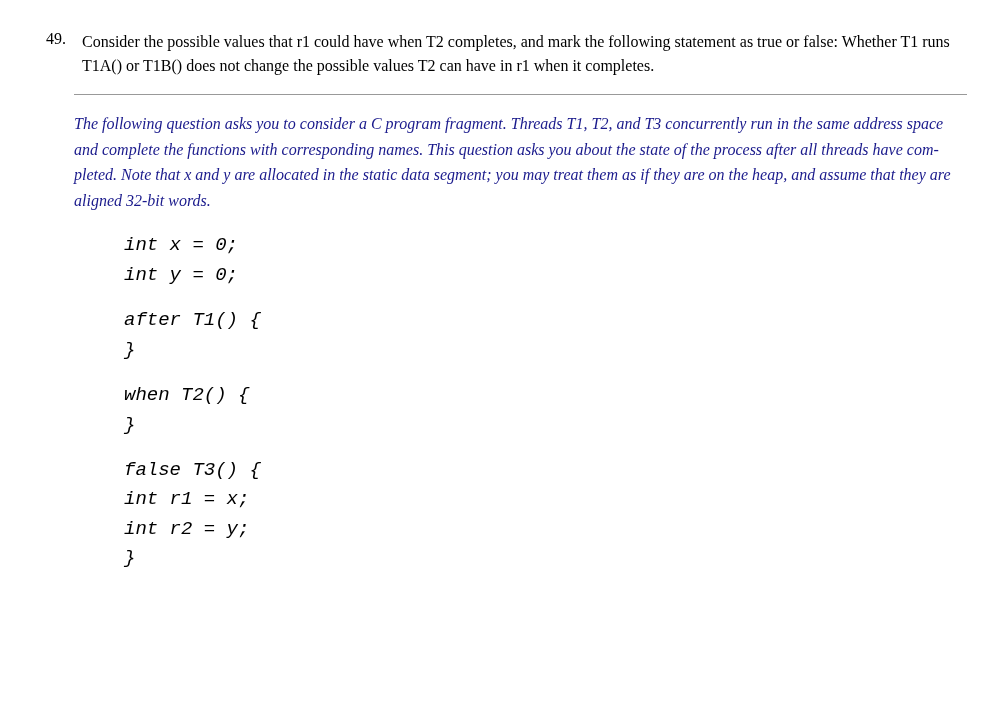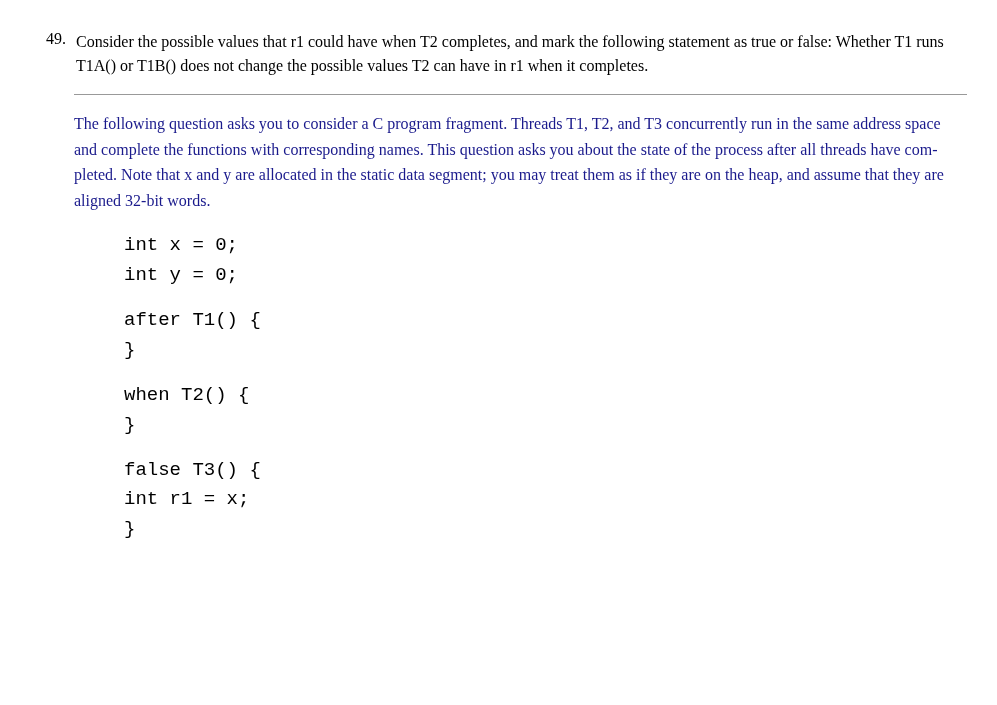--- a/index.html
+++ b/index.html
@@ -18,21 +18,21 @@
       min-height: 705px;
     }
 
     .question-block {
       padding: 10px 0 10px 0;
     }
 
     .question-header {
       display: flex;
       align-items: flex-start;
-      gap: 10px;
+      gap: 16px;
       margin-bottom: 12px;
     }
 
     .question-number {
       min-width: 36px;
       text-align: right;
       flex-shrink: 0;
     }
 
     .question-text {
@@ -42,20 +42,21 @@
 
     .divider {
       border: none;
       border-top: 1px solid #999;
       margin: 16px 0 16px 44px;
     }
 
     .context-block {
       margin-left: 44px;
       margin-bottom: 21px;
+      font-style: italic;
     }
 
     .context-text {
       line-height: 1.6;
       color: #1a1a8c;
       margin-bottom: 18px;
     }
 
     .code-block {
       font-family: "Courier New", Courier, monospace;
@@ -100,18 +101,19 @@
       </div>
 
       <div class="code-section">
         <div>when T2() {</div>
         <div>}</div>
       </div>
 
       <div class="code-section">
         <div>false T3() {</div>
         <div>    int r1 = x;</div>
+        <div>    int r2 = y;</div>
         <div>}</div>
       </div>
 
     </div>
   </div>
 </div>
 
 </body></html>

